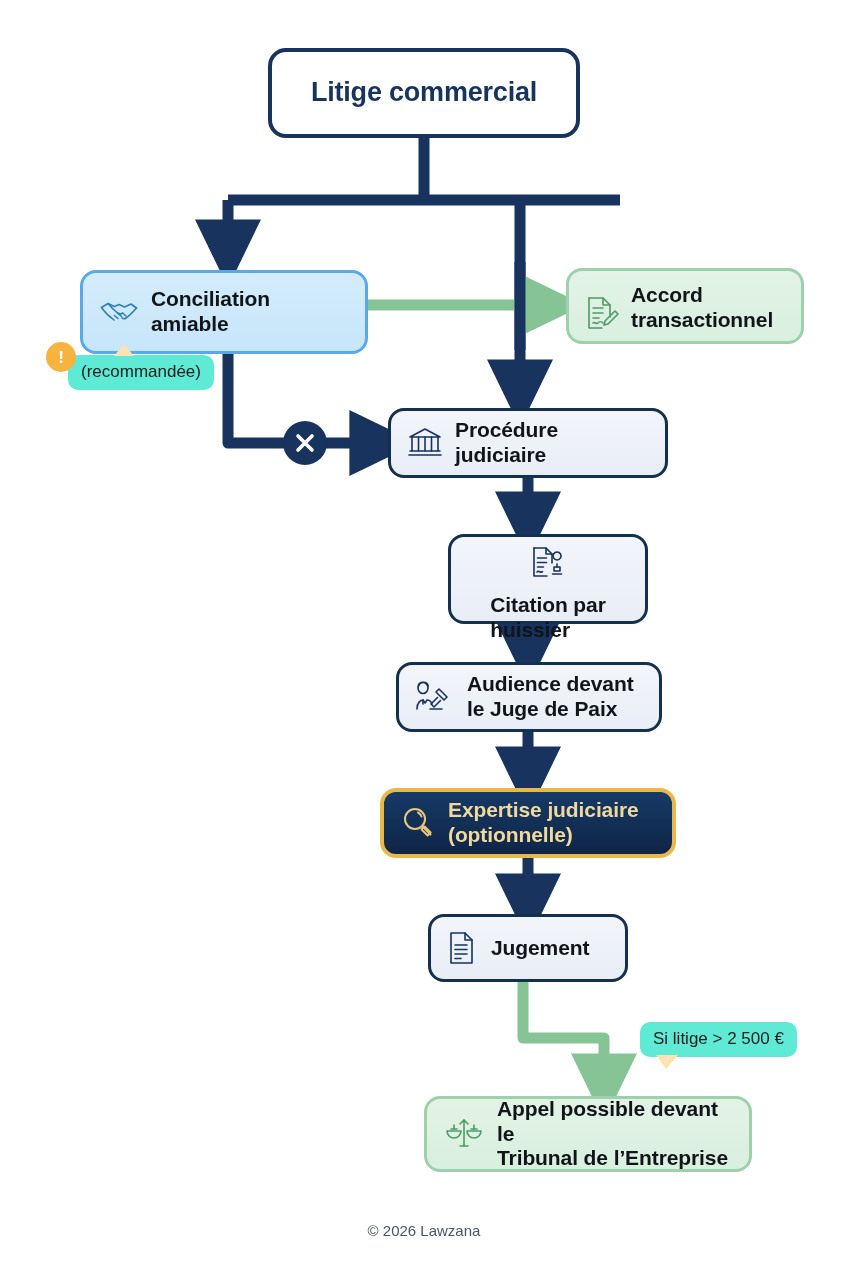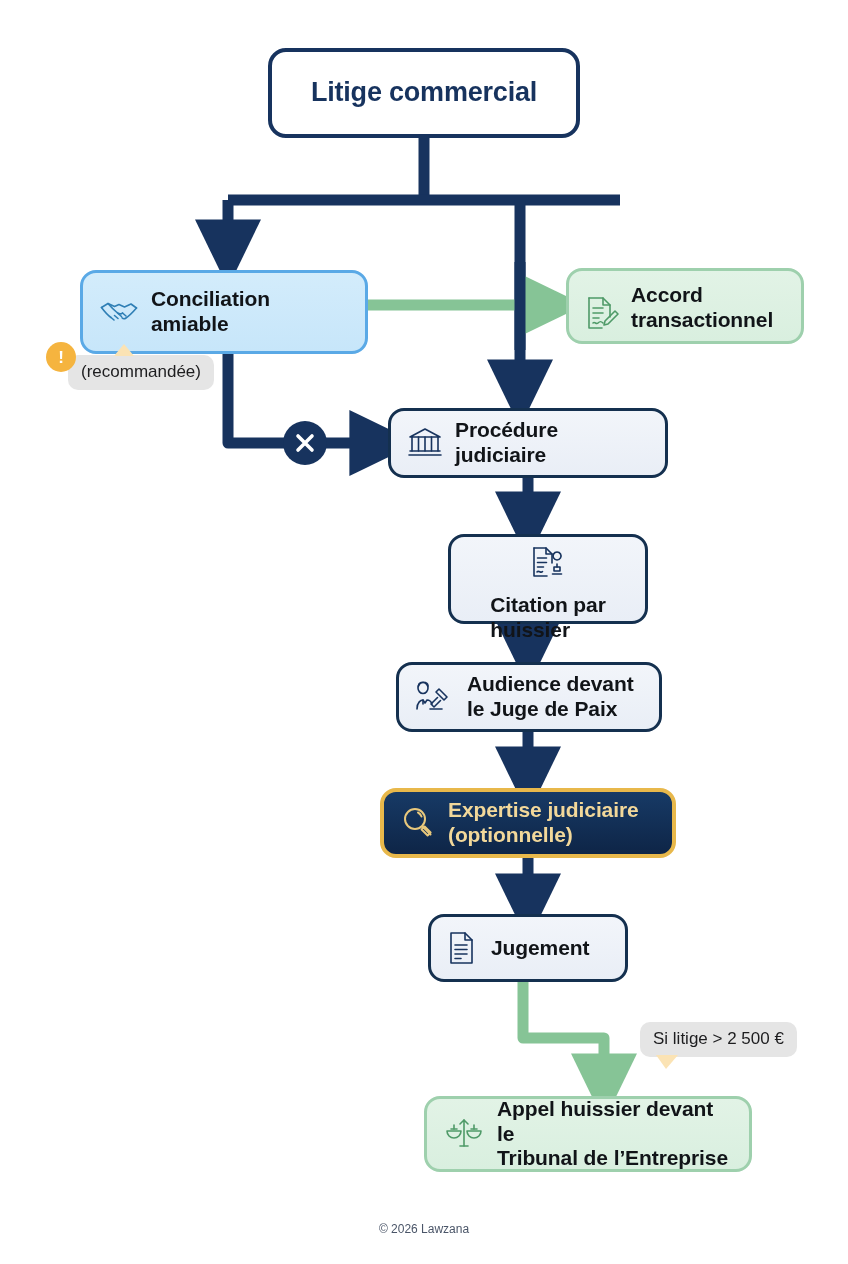--- a/index.html
+++ b/index.html
@@ -66,21 +66,21 @@
     background:linear-gradient(180deg,#123059 0%,#0f2banchor 100%);
     background:linear-gradient(180deg,#173a66 0%,#0e2547 100%);
     border-radius:16px;
   }
   .n-gold .lbl{color:#f2d89a;}
 
   
   .callout{
     position:absolute;
     z-index:6;
-    background:#e5e5e5;
+    background:#5eead4;
     border-radius:10px;
     padding:7px 13px 8px 13px;
     font-size:17px;
     color:#1d1d1f;
     font-weight:400;
     white-space:nowrap;
   }
   .callout .tail{
     position:absolute;width:0;height:0;
   }
@@ -110,21 +110,21 @@
     width:44px;height:44px;border-radius:50%;
     background:#17335e;
     display:flex;align-items:center;justify-content:center;
   }
   .xmark svg{display:block;}
 
   .footer{
     position:absolute;
     left:0;right:0;
     text-align:center;
-    font-size:12px;
+    font-size:15px;
     color:#4a5568;
     z-index:4;
   }
 </style>
 </head>
 <body>
 
 <div id="stage">
 
   <svg id="edges" viewBox="0 0 848 1264">
@@ -268,21 +268,21 @@
       <svg width="42" height="38" viewBox="0 0 42 38" fill="none" stroke="#4f9a68" stroke-width="1.6" stroke-linecap="round" stroke-linejoin="round">
         <path d="M21 5 v26"></path>
         <path d="M21 5 l-4 4 M21 5 l4 4"></path>
         <path d="M17 31 h8"></path>
         <path d="M8 14 h6 M28 14 h6"></path>
         <path d="M4 16 a7 7 0 0 0 14 0 z"></path>
         <path d="M24 16 a7 7 0 0 0 14 0 z"></path>
         <path d="M11 10 v4 M31 10 v4"></path>
       </svg>
     </span>
-    <span class="lbl">Appel huissier devant le
+    <span class="lbl">Appel possible devant le
 Tribunal de l’Entreprise</span>
   </div>
 
   <div class="xmark" style="left:283px;top:421px;">
     <svg width="24" height="24" viewBox="0 0 24 24" stroke="#ffffff" stroke-width="3.6" stroke-linecap="round">
       <path d="M5 5 L19 19 M19 5 L5 19"></path>
     </svg>
   </div>
 
   <div class="bang" style="left:46px;top:342px;">

